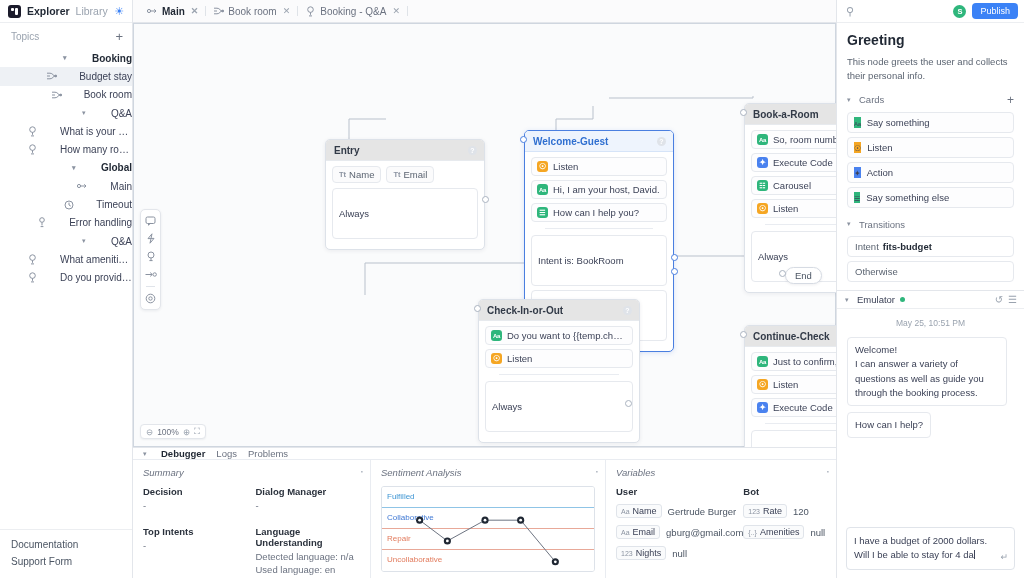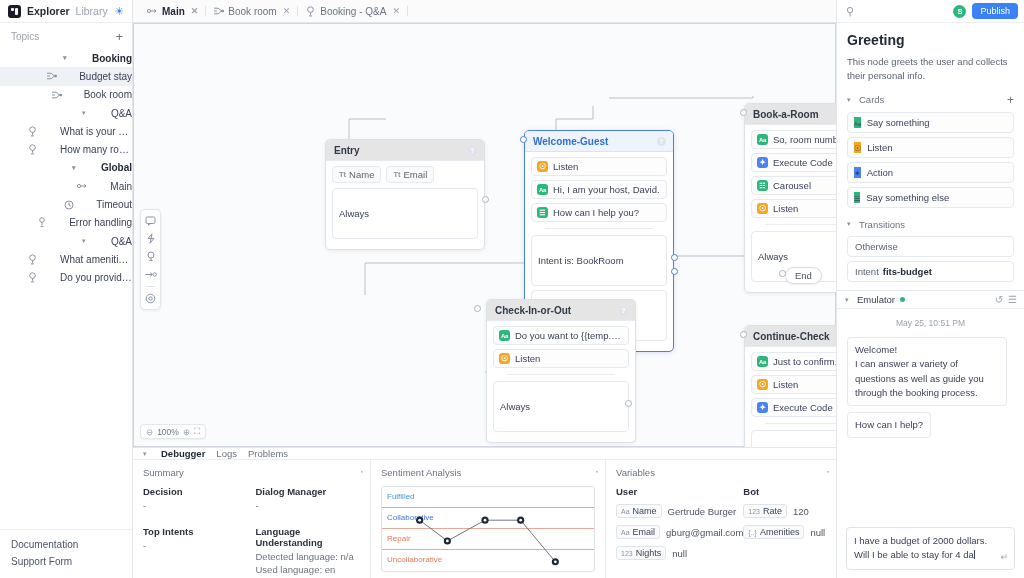--- a/index.html
+++ b/index.html
@@ -161,21 +161,21 @@
   .debugger { height: 130px; background: #fff; display: flex; flex-direction: column; flex: 0 0 130px; }
   .dbg-tabs {
     height: 17px; display: flex; align-items: center; gap: 11px;
     padding: 0 10px; border-bottom: 1px solid #e9ecf1;
   }
   .dbg-tabs .dt { font-size: 9.5px; color: #6b7280; cursor: pointer; }
   .dbg-tabs .dt.active { color: #1f2733; font-weight: bold; }
   .dbg-cols { flex: 1; display: flex; }
   .dcol { border-right: 1px solid #e9ecf1; padding: 7px 10px; position: relative; }
   .dcol:last-child { border-right: 0; }
-  .dcol-hd { font-size: 9.5px; color: #6b7280; margin-bottom: 8px; }
+  .dcol-hd { font-size: 9.5px; color: #6b7280; margin-bottom: 8px; font-style: italic; }
   .expand {
     position: absolute; right: 8px; top: 7px; font-size: 8px;
     color: #b3bac4; cursor: pointer; letter-spacing: -1px;
   }
   .sum-grid { display: grid; grid-template-columns: 1fr 1fr; gap: 13px 8px; }
   .sum-k { font-size: 9.5px; font-weight: bold; color: #2b323d; margin-bottom: 3px; }
   .sum-v { font-size: 9.5px; color: #6b7280; line-height: 1.35; }
 
   .sent-box { border: 1px solid #dde2e9; border-radius: 3px; position: relative; overflow: hidden; }
   .band { height: 21px; position: relative; }
@@ -507,21 +507,21 @@
                 <span class="ci orange">
                   <span style="font-size:8px">☉</span>
                 </span>
                 <span class="lbl">Listen</span>
               </div>
               <div class="divline"></div>
               <div class="trow">Always</div>
             </div>
           </div>
           <div class="port" style="left: 607px; top: 86px;"></div>
-          <div class="node" style="left: 353px; top: 276px; width: 150px;">
+          <div class="node" style="left: 345px; top: 276px; width: 162px;">
             <div class="node-hd">
               <span>Check-In-or-Out</span>
               <span class="q">?</span>
             </div>
             <div class="node-body">
               <div class="card">
                 <span class="ci green">
                   <span style="font-size:6px;letter-spacing:-.3px">Aa</span>
                 </span>
                 <span class="lbl">Do you want to {{temp.checkin}}?</span>
@@ -766,24 +766,24 @@
           <div class="rcard">
             <span class="ci green"><span style="font-size:7px">☰</span></span>
             <span>Say something else</span>
           </div>
         </div>
 
       <div class="sect" style="margin-top:11px">
         <span class="caret">▾</span>
         <span class="sect-l">Transitions</span>
       </div>
-      <div class="rtran">Otherwise</div>
       <div class="rtran">
         <span>Intent</span><b>fits-budget</b>
       </div>
+      <div class="rtran">Otherwise</div>
     </div>
 
     <div class="emu">
       <div class="emu-hd">
         <span class="caret">▾</span>
         <span class="t">Emulator</span>
         <span class="dot"></span>
         <span class="emu-ic" style="margin-left:auto">↺</span>
         <span class="emu-ic">☰</span>
       </div>

